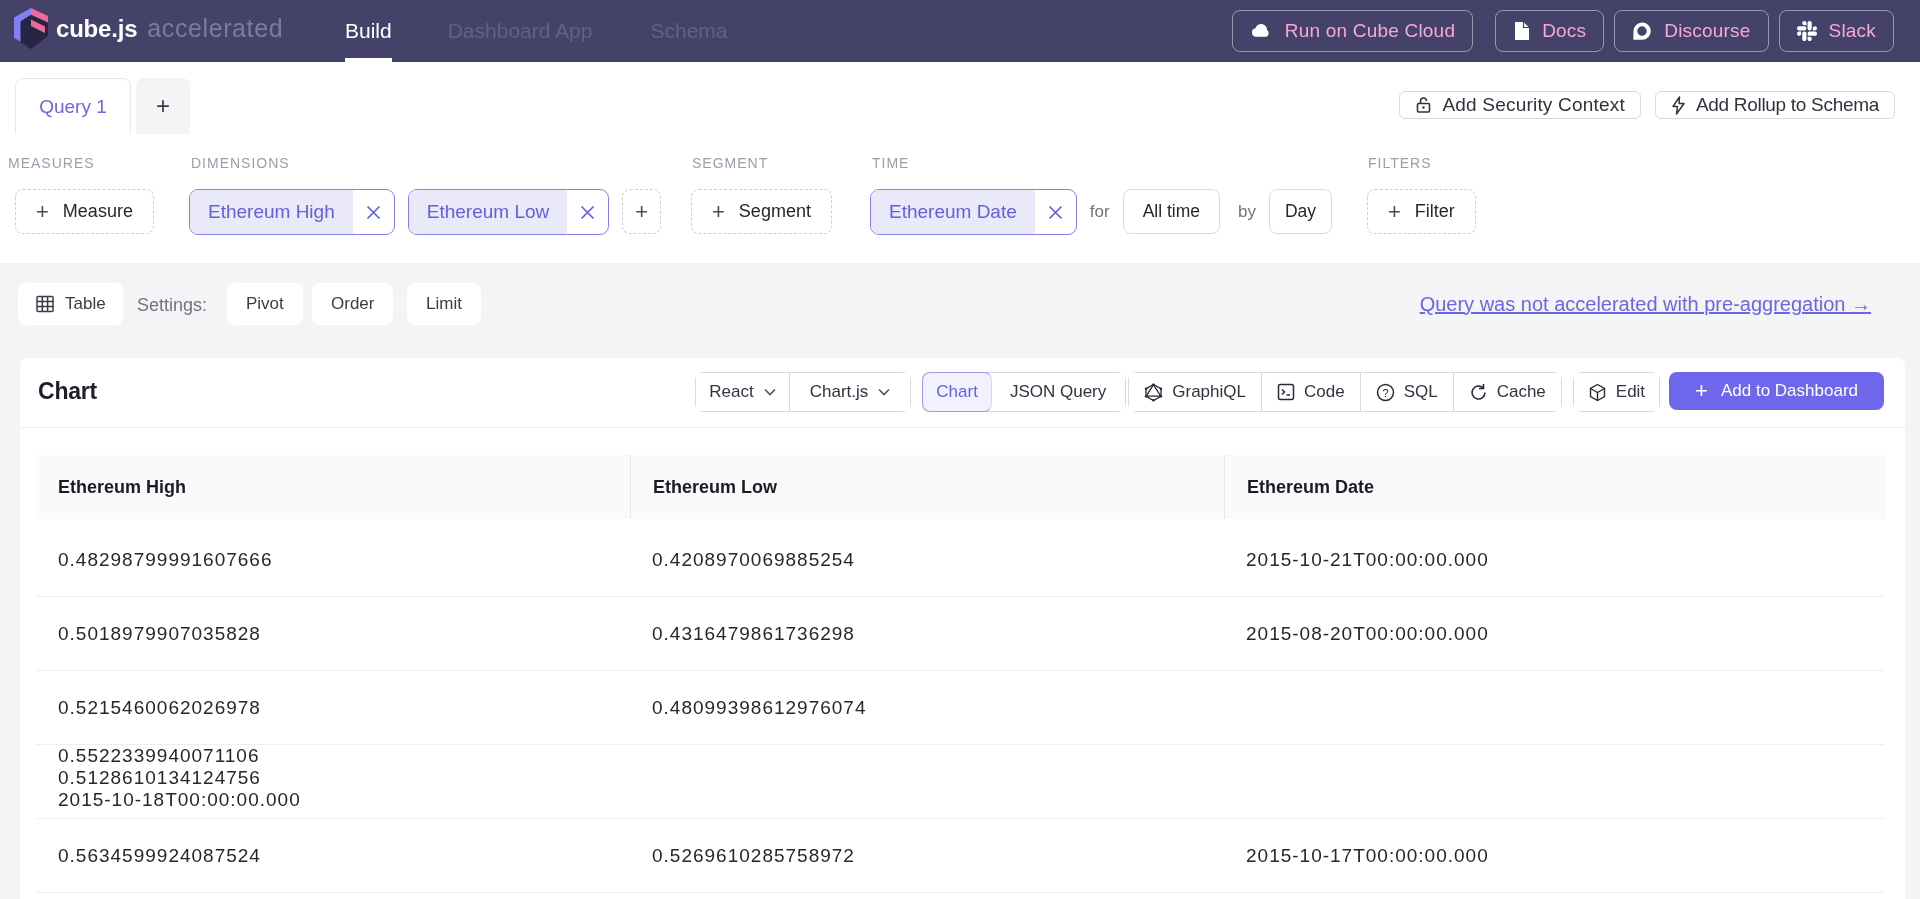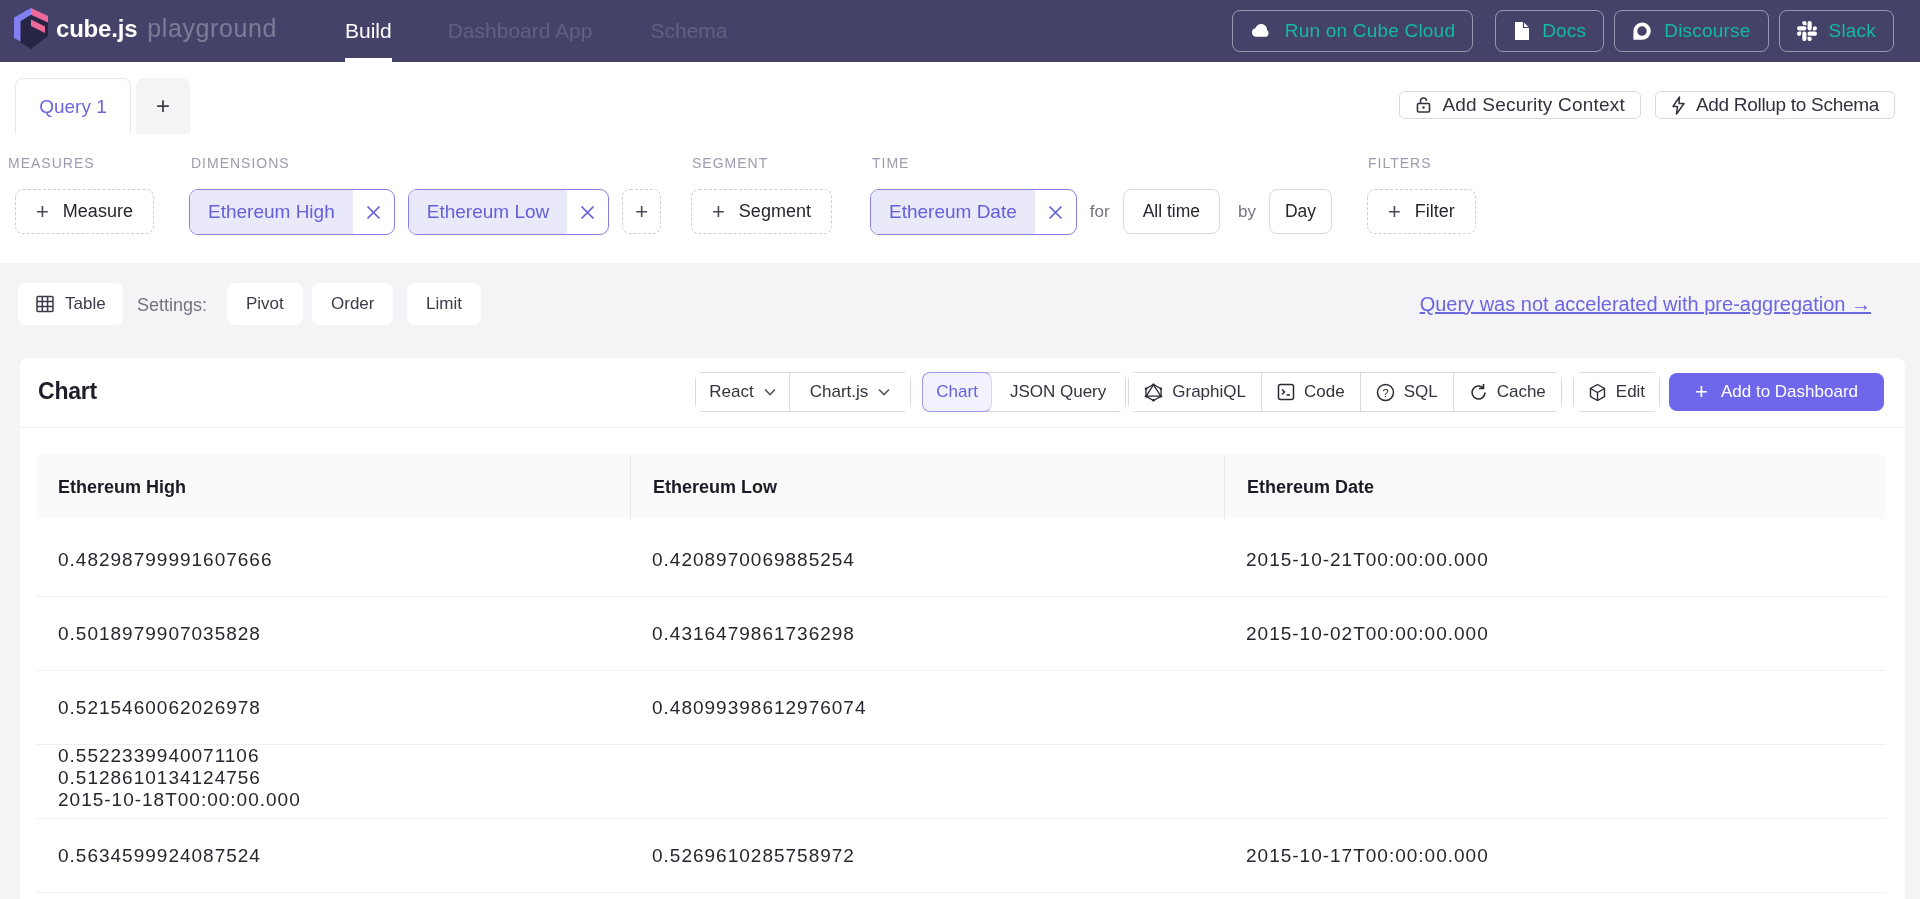--- a/index.html
+++ b/index.html
@@ -7,21 +7,21 @@
 .nav { position:absolute; left:0; top:0; width:1920px; height:62px; background:#444268; }
 .logo { position:absolute; left:14px; top:8px; display:flex; align-items:center; }
 .logo svg { display:block; }
 .logo .cj { color:#FFFFFF; font-size:24px; font-weight:bold; margin-left:8px; letter-spacing:-0.2px; }
 .logo .pg { color:rgba(255,255,255,0.3); font-size:25px; margin-left:10px; letter-spacing:0.6px; }
 .navmenu { position:absolute; left:345px; top:0; height:62px; display:flex; }
 .navitem { font-size:21px; color:rgba(255,255,255,0.16); height:62px; display:flex; align-items:center; position:relative; }
 .navitem.b { color:#FFFFFF; }
 .navitem.b::after { content:""; position:absolute; left:0; right:0; bottom:-4px; height:8px; background:#FFFFFF; }
 .navbtns { position:absolute; right:26px; top:10px; display:flex; gap:10px; }
-.nbtn { height:42px; border:1px solid rgba(255,255,255,0.45); border-radius:8px; display:flex; align-items:center; color:#14b8a6; font-size:19px; letter-spacing:0.2px; padding:0 17px; gap:12px; }
+.nbtn { height:42px; border:1px solid rgba(255,255,255,0.45); border-radius:8px; display:flex; align-items:center; color:#f9a8d4; font-size:19px; letter-spacing:0.2px; padding:0 17px; gap:12px; }
 .nbtn svg { display:block; }
 
 .whitebar { position:absolute; left:0; top:62px; width:1920px; height:201px; background:#FFFFFF; }
 .tab1 { position:absolute; left:15px; top:16px; width:116px; height:56px; background:#FFFFFF; border:1px solid #E8E8EC; border-bottom:none; border-radius:8px 8px 0 0; color:#6C66E0; font-size:19px; display:flex; align-items:center; justify-content:center; }
 .tab2 { position:absolute; left:136px; top:16px; width:54px; height:56px; background:#F4F4F6; border-radius:8px 8px 0 0; color:#3A3A48; font-weight:300; font-size:24px; display:flex; align-items:center; justify-content:center; }
 .topbtns { position:absolute; right:25px; top:29px; display:flex; gap:14px; }
 .tbtn { height:28px; border:1px solid #D9D9E0; border-radius:6px; background:#fff; display:flex; align-items:center; font-size:19px; letter-spacing:0.2px; color:#32323F; padding:0 15px; gap:10px; }
 
 .qb { position:absolute; left:0; top:93px; width:1920px; }
 .grp { position:absolute; top:0; }
@@ -37,21 +37,21 @@
 .solidbtn { height:45px; border:1px solid #D9D9E0; border-radius:8px; background:#fff; display:flex; align-items:center; font-size:17.5px; color:#26262F; padding:0 19px; }
 .word { font-size:17px; color:#73737F; align-self:center; }
 
 .setrow { position:absolute; left:0; top:263px; width:1920px; height:636px; background:#F4F4F7; }
 .chipw { position:absolute; height:42px; top:20px; background:#fff; border-radius:8px; display:flex; align-items:center; font-size:17px; color:#3B3B49; }
 .link { position:absolute; right:49px; top:30px; font-size:20px; color:#6C66E0; text-decoration:underline; }
 
 .card { position:absolute; left:20px; top:358px; width:1885px; height:541px; background:#FFFFFF; border-radius:8px 8px 0 0; }
 .cardhead { position:absolute; left:0; top:0; width:100%; height:70px; border-bottom:1px solid #EEEEF1; }
 .ctitle { position:absolute; left:18px; top:20px; font-size:23px; font-weight:bold; color:#1E1E2A; letter-spacing:-0.2px; }
-.toolbar { position:absolute; right:21px; top:14px; display:flex; align-items:center; }
+.toolbar { position:absolute; right:21px; top:14px; display:flex; align-items:flex-start; }
 .tb { height:38px; display:flex; align-items:center; font-size:17px; color:#333340; background:#fff; }
 .seg { display:flex; border:1px solid #D9D9E0; border-radius:8px; background:#fff; }
 .seg .tb { border-right:1px solid #D9D9E0; padding:0 15px; gap:9px; }
 .seg .tb:last-child { border-right:none; }
 .gap { width:11px; } .gap2 { width:2px; } .gap3 { width:9px; }
 .chart-sel { border:1px solid #9E9AEE; border-radius:8px; background:#F2F2FE; color:#655FE0; margin:-1px; padding:0 13px !important; height:40px; z-index:2; }
 .addbtn { height:38px; background:#6E66EB; border-radius:8px; color:#fff; font-size:17px; display:flex; align-items:center; padding:0 26px; gap:13px; }
 
 .thead { position:absolute; left:16px; top:97px; width:1849px; height:64px; background:#FAFAFB; display:flex; }
 .thead .c { font-weight:bold; font-size:18px; color:#1B1B26; display:flex; align-items:center; padding-left:22px; border-left:1px solid #E8E8EC; }
@@ -64,21 +64,21 @@
 <body>
 <div class="nav">
   <div class="logo">
     <svg width="34" height="41" viewBox="0 0 34 41">
       <polygon points="17,1 34,9 34,28 17,41 0,30 0,9.5" fill="#262544"></polygon>
       <polygon points="17,0 0,9.5 0,30 6.5,33.8 6.5,13.2 17,6.8" fill="#827FF0"></polygon>
       <polygon points="17,0 34,8 34,14.5 17,6.8" fill="#EE6A9A"></polygon>
       <polygon points="17,11.5 31,18.4 31,25 17,18" fill="#EE6A9A"></polygon>
     </svg>
     <span class="cj">cube.js</span>
-      <span class="pg">playground</span>
+      <span class="pg">accelerated</span>
   </div>
   <div class="navmenu">
     <div class="navitem b">Build</div>
     <div class="navitem" style="margin-left:56px;">Dashboard App</div>
     <div class="navitem" style="margin-left:58px;">Schema</div>
   </div>
   <div class="navbtns">
     <div class="nbtn" style="margin-right:12px;"><svg width="23" height="20" viewBox="0 0 23 20">
           <path d="M6 15.8a4.3 4.3 0 0 1-.6-8.5A5.9 5.9 0 0 1 17 9a3.9 3.9 0 0 1-.8 6.8z" fill="#fff"></path>
         </svg>Run on Cube Cloud</div>
@@ -268,21 +268,21 @@
     <div class="c c3">Ethereum Date</div>
   </div>
   <div class="trow" style="top:165px;">
     <div class="c c1">0.48298799991607666</div>
       <div class="c c2">0.4208970069885254</div>
       <div class="c c3">2015-10-21T00:00:00.000</div>
   </div>
   <div class="trow" style="top:239px;">
     <div class="c c1">0.5018979907035828</div>
       <div class="c c2">0.4316479861736298</div>
-      <div class="c c3">2015-10-02T00:00:00.000</div>
+      <div class="c c3">2015-08-20T00:00:00.000</div>
   </div>
   <div class="trow" style="top:313px;">
     <div class="c c1">0.5215460062026978</div>
       <div class="c c2">0.48099398612976074</div>
   </div>
   <div class="trow" style="top:387px;flex-direction:column;">
     <div class="c c1">0.5522339940071106</div>
       <div class="c c2">0.5128610134124756</div>
       <div class="c c3">2015-10-18T00:00:00.000</div>
   </div>

